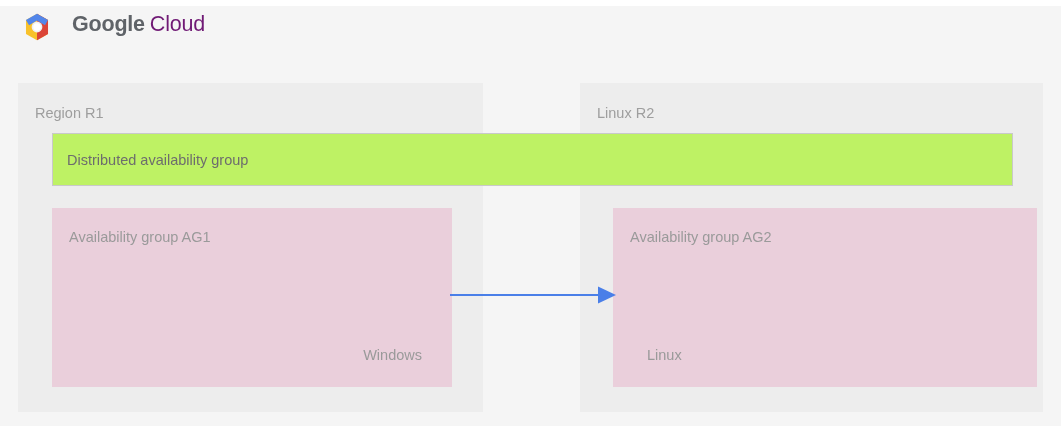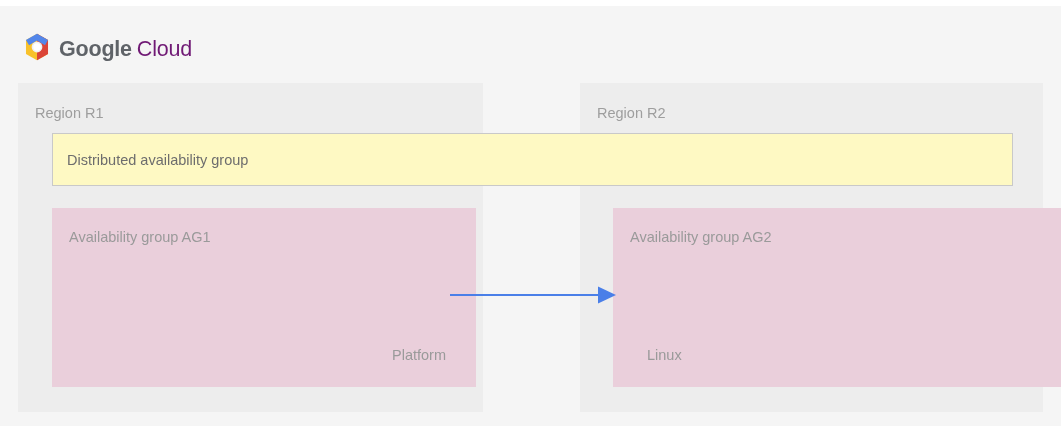--- a/index.html
+++ b/index.html
@@ -22,25 +22,25 @@
     top: 6px;
     width: 1061px;
     height: 420px;
     background: #f5f5f5;
   }
 
   
   #brand {
     position: absolute;
     left: 22px;
-    top: 12px;
+    top: 6px;
     height: 44px;
     display: flex;
-    align-items: flex-end;
-    gap: 7px;
+    align-items: flex-start;
+    gap: 20px;
   }
   #brand-logo {
     width: 30px;
     height: 30px;
     display: block;
   }
   #brand-text {
     font-size: 21.5px;
     letter-spacing: -0.2px;
     color: #5f6368;
@@ -88,40 +88,39 @@
   #region-r1-label { left: 17px; }
   #region-r2-label { left: 17px; }
 
   
   #dag-box {
     position: absolute;
     left: 52px;
     top: 127px;
     width: 961px;
     height: 53px;
-    background: #fef9c3;
+    background: #bef264;
     border: 1px solid #c9c9c9;
     box-sizing: border-box;
   }
   #dag-label {
     position: absolute;
     left: 14px;
     top: 50%;
     transform: translateY(-50%);
     font-size: 14.5px;
     color: #6d6d6d;
     white-space: nowrap;
   }
 
   
   .ag-box {
     position: absolute;
     background: #e9cedc;
     background: #eacfdb;
-    padding-left: 24px;
   }
   #ag1-box {
     left: 52px;
     top: 202px;
     width: 400px;
     height: 179px;
   }
   #ag2-box {
     left: 613px;
     top: 202px;
@@ -181,32 +180,32 @@
     </span>
   </div>
 
   
   <div class="region-panel" id="region-r1-panel">
     <div class="region-label" id="region-r1-label">Region R1</div>
   </div>
 
   
   <div class="region-panel" id="region-r2-panel">
-    <div class="region-label" id="region-r2-label">Region R2</div>
+    <div class="region-label" id="region-r2-label">Linux R2</div>
   </div>
 
   
   <div id="dag-box">
     <div id="dag-label">Distributed availability group</div>
   </div>
 
   
   <div class="ag-box" id="ag1-box">
     <div class="ag-title">Availability group AG1</div>
-    <div class="ag-os" id="ag1-os">Platform</div>
+    <div class="ag-os" id="ag1-os">Windows</div>
   </div>
 
   
   <div class="ag-box" id="ag2-box">
     <div class="ag-title">Availability group AG2</div>
     <div class="ag-os" id="ag2-os">Linux</div>
   </div>
 
   
   <span>

